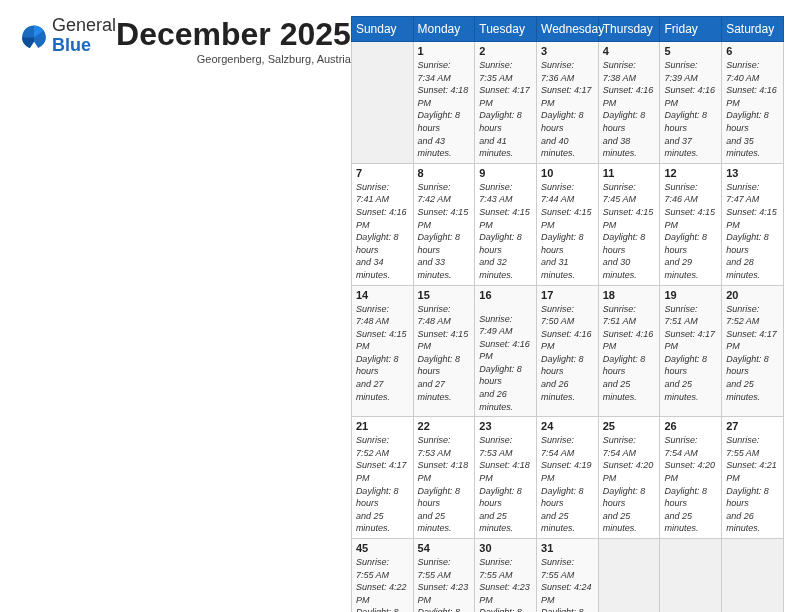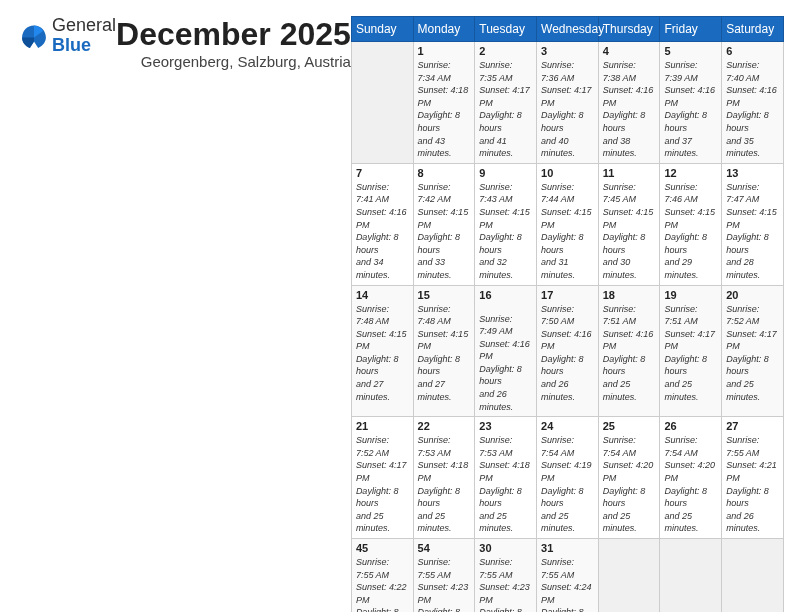--- a/index.html
+++ b/index.html
@@ -41,21 +41,21 @@
     }
     .title-block {
       text-align: right;
     }
     .month-title {
       font-size: 32px;
       font-weight: bold;
       color: #222;
     }
     .location-title {
-      font-size: 15px;
+      font-size: 11px;
       color: #444;
     }
     .calendar {
       border: 1px solid #ccc;
       border-collapse: collapse;
       width: 100%;
       flex: 1;
       table-layout: fixed;
     }
     .calendar th {

